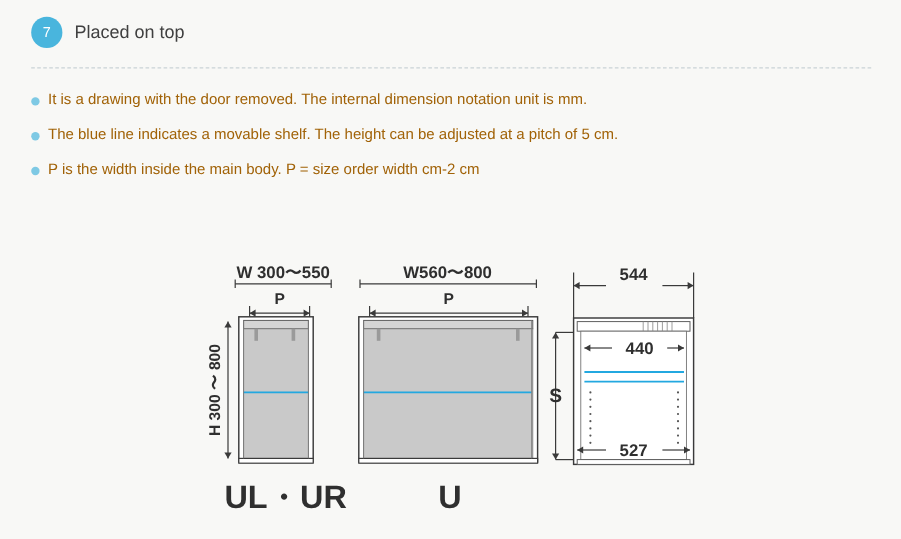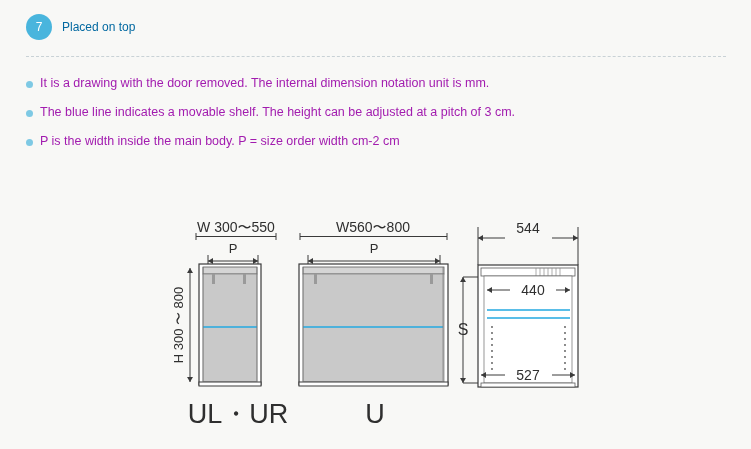--- a/index.html
+++ b/index.html
@@ -35,22 +35,22 @@
     border-radius: 50%;
     background: #49b5dd;
     color: #ffffff;
     font-size: 12px;
     display: flex;
     align-items: center;
     justify-content: center;
     font-family: "Liberation Sans", sans-serif;
   }
   .header-title {
-    font-size: 12px;
-    color: #0369a1;
+    font-size: 15px;
+    color: #404040;
   }
   .divider {
     position: absolute;
     left: 26px;
     top: 56px;
     width: 700px;
     height: 1px;
     border-top: 1px dashed #c9d2d6;
   }
   
@@ -70,29 +70,30 @@
     width: 7px;
     height: 7px;
     border-radius: 50%;
     background: #7ec9e4;
     margin-top: 5px;
     flex: none;
   }
   .note-text {
     font-size: 12.5px;
     line-height: 15px;
-    color: #a21caf;
+    color: #a16207;
   }
   
   .drawing {
     position: absolute;
     left: 0;
     top: 205px;
     width: 691px;
     height: 240px;
+    font-weight: bold;
   }
   .drawing svg {
     display: block;
   }
   .lbl {
     font-family: "Liberation Sans", sans-serif;
     fill: #2f2f2f;
   }
 </style>
 </head>
@@ -107,21 +108,21 @@
 
   <div class="divider"></div>
 
   <div class="notes">
     <div class="note">
       <span class="note-dot"></span>
       <span class="note-text">It is a drawing with the door removed. The internal dimension notation unit is mm.</span>
     </div>
     <div class="note">
       <span class="note-dot"></span>
-      <span class="note-text">The blue line indicates a movable shelf. The height can be adjusted at a pitch of 3 cm.</span>
+      <span class="note-text">The blue line indicates a movable shelf. The height can be adjusted at a pitch of 5 cm.</span>
     </div>
     <div class="note">
       <span class="note-dot"></span>
       <span class="note-text">P is the width inside the main body. P = size order width cm-2 cm</span>
     </div>
   </div>
 
   <div class="drawing">
     <svg width="751" height="240" viewBox="0 0 751 240" xmlns="http://www.w3.org/2000/svg">
 

